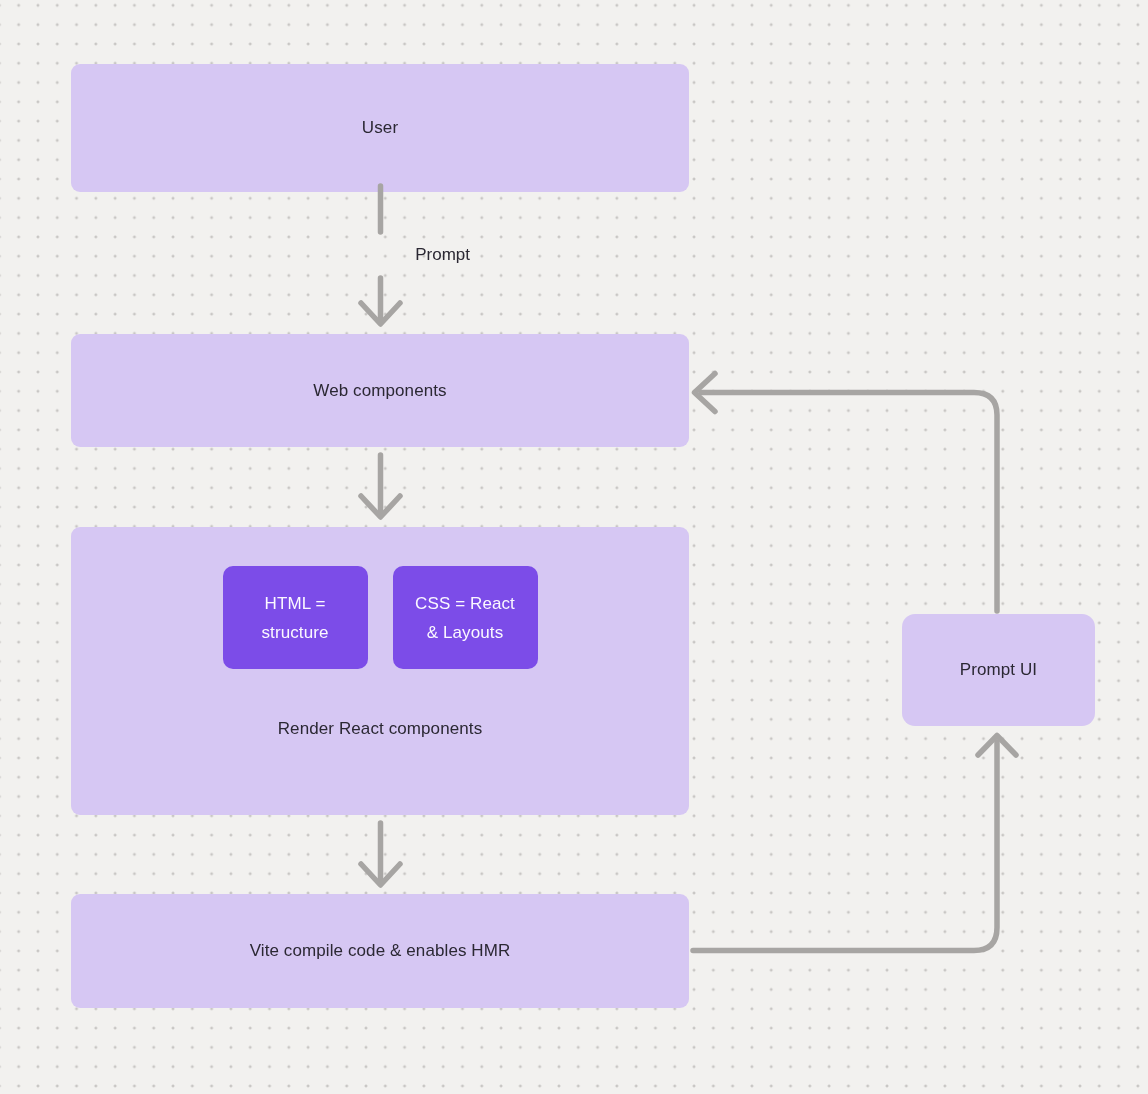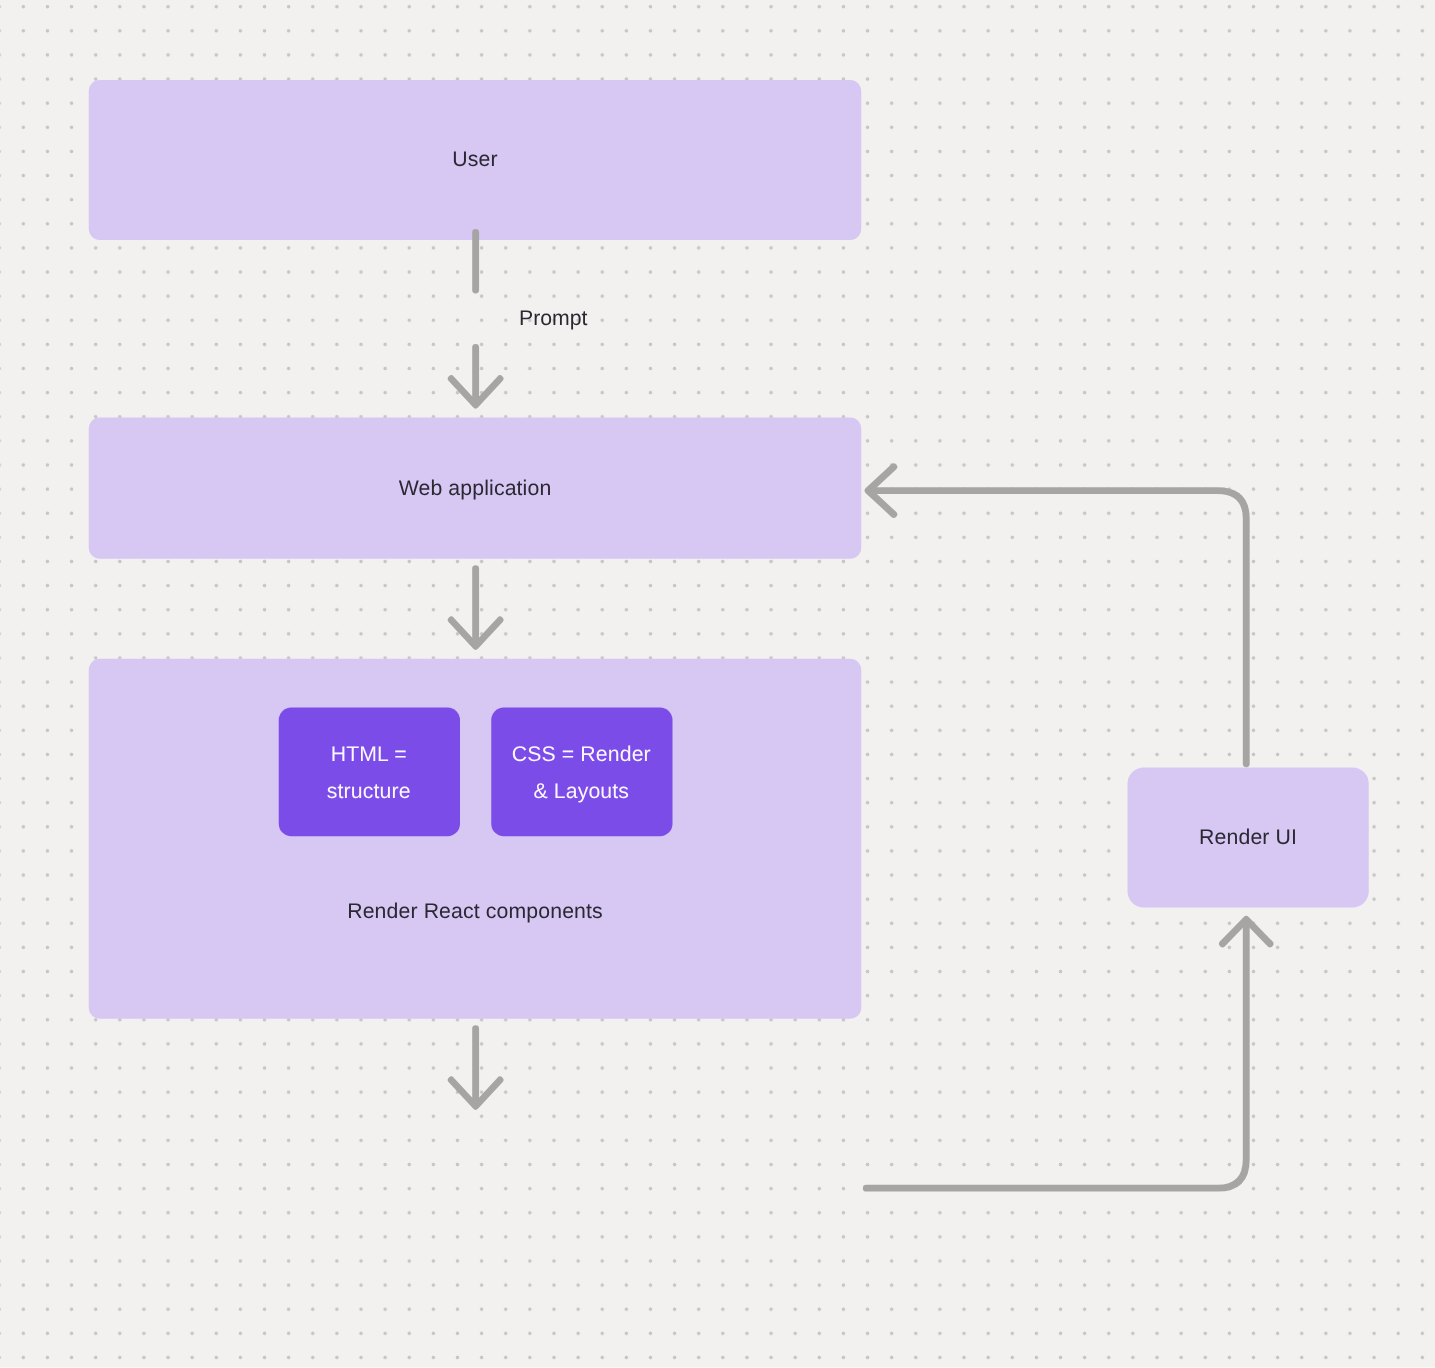--- a/index.html
+++ b/index.html
@@ -95,40 +95,43 @@
 
 <div class="canvas">
 
   <div class="node node-user">
     <span>User</span>
   </div>
 
   <div class="edge-label">Prompt</div>
 
   <div class="node node-web-application">
-    <span>Web application</span>
+    <span>Web components</span>
   </div>
 
   <div class="node node-components">
     <div class="chip-row">
       <div class="chip">
         <span>HTML =</span>
         <span>structure</span>
       </div>
       <div class="chip">
-        <span>CSS = Render</span>
+        <span>CSS = React</span>
         <span>&amp; Layouts</span>
       </div>
     </div>
     <div class="components-caption">Render React components</div>
   </div>
 
+  <div class="node node-vite">
+    <span>Vite compile code &amp; enables HMR</span>
+  </div>
 
   <div class="node node-render-ui">
-    <span>Render UI</span>
+    <span>Prompt UI</span>
   </div>
 
   <svg class="connectors" width="1148" height="1094" viewBox="0 0 1148 1094">
 
     <g>
       <path d="M380.5 186 V232"></path>
       <path d="M380.5 278 V321"></path>
       <path d="M361 303 L380.5 324 L400 303"></path>
     </g>
 

